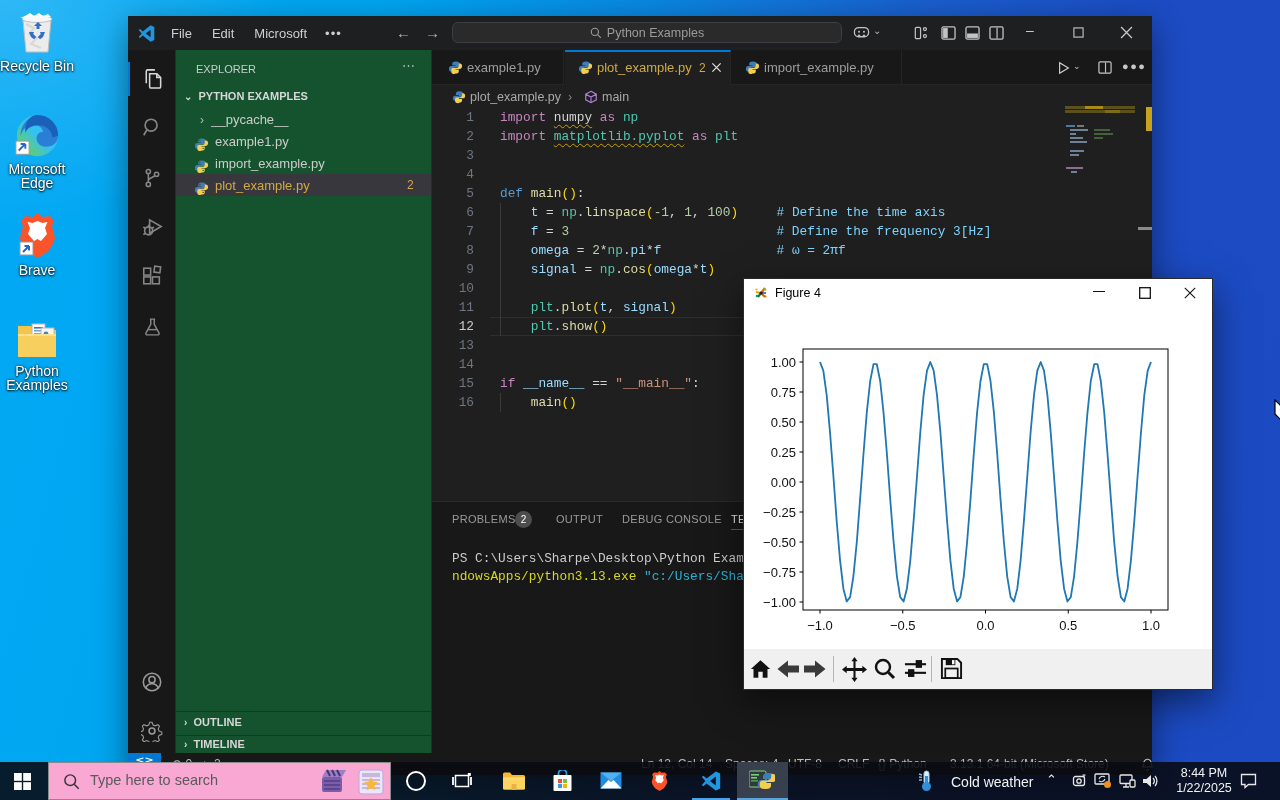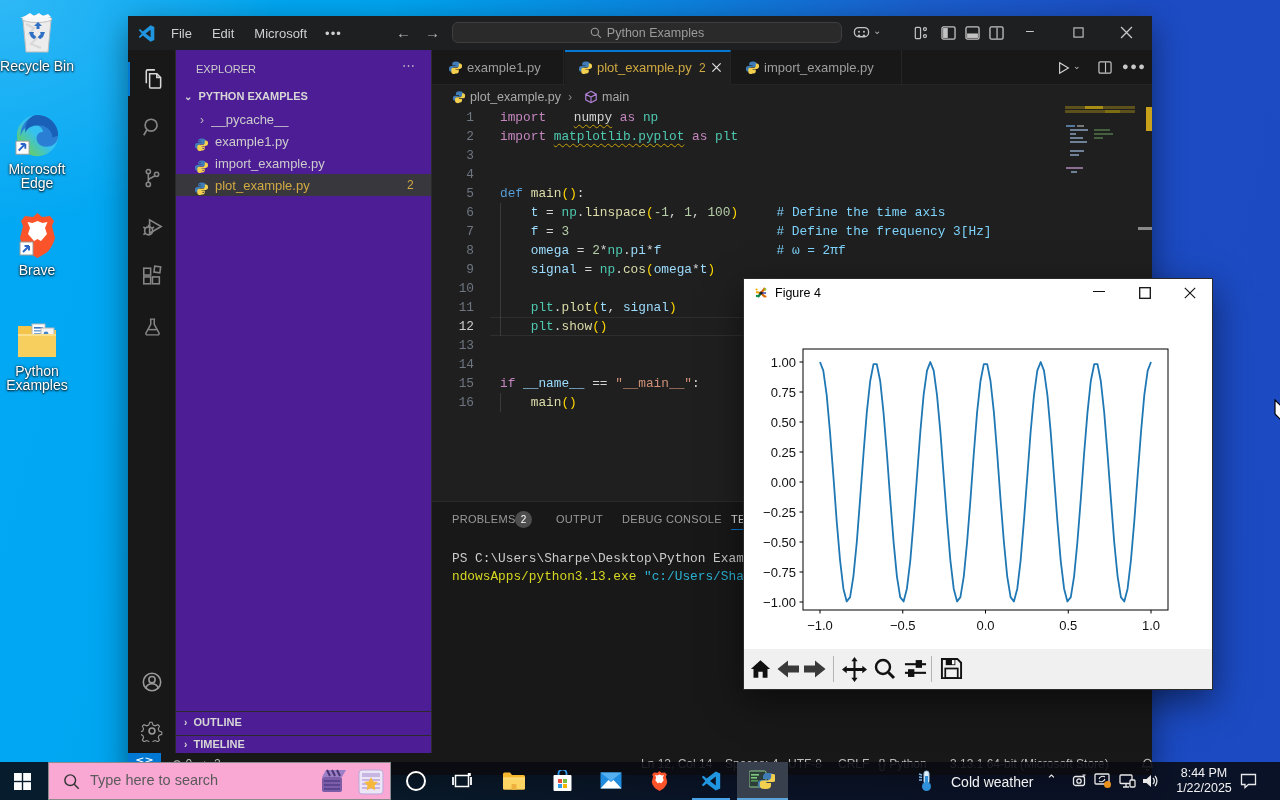--- a/index.html
+++ b/index.html
@@ -6,29 +6,29 @@
 html,body{width:1280px;height:800px;overflow:hidden;font-family:"Liberation Sans",sans-serif;}
 body{position:relative;background:
   linear-gradient(105deg,#03a9f4 0%,#00a5f0 26%,#0b84df 45%,#1a5ecd 62%,#1c4bc3 78%,#1b4ac2 100%);}
 .beam{position:absolute;left:-80px;top:-80px;width:400px;height:340px;background:radial-gradient(ellipse at 20% 20%,rgba(255,255,255,.18),rgba(255,255,255,0) 62%);pointer-events:none;}
 
 .dicon{position:absolute;width:76px;text-align:center;color:#fff;font-size:14px;text-shadow:0 1px 2px rgba(0,0,0,.9),0 0 3px rgba(0,0,0,.7);line-height:14px;}
 
 #vsc{position:absolute;left:128px;top:16px;width:1024px;height:759px;background:#1f1f1f;box-shadow:0 10px 30px rgba(0,0,0,.45);font-size:13px;color:#ccc;}
 #titlebar{position:absolute;left:0;top:0;width:100%;height:34px;background:#1e1f20;display:flex;align-items:center;}
 #actbar{position:absolute;left:0;top:34px;width:48px;bottom:22px;background:#181818;border-right:1px solid #2b2b2b;}
-#sidebar{position:absolute;left:48px;top:34px;width:256px;bottom:22px;background:#4c1d95;border-right:1px solid #2b2b2b;overflow:hidden;}
+#sidebar{position:absolute;left:48px;top:34px;width:256px;bottom:22px;background:#14532d;border-right:1px solid #2b2b2b;overflow:hidden;}
 #editorzone{position:absolute;left:304px;top:34px;right:0;bottom:22px;background:#1f1f1f;}
 #statusbar{position:absolute;left:0;bottom:0;width:100%;height:22px;background:#181818;font-size:12px;color:#bbb;}
 .mono{font-family:"Liberation Mono",monospace;}
 .kw{color:#c586c0;} .df{color:#569cd6;} .fn{color:#dcdcaa;} .vr{color:#9cdcfe;} .cl{color:#4ec9b0;}
 .nm{color:#b5cea8;} .st{color:#ce9178;} .cm{color:#7dd3fc;} .bk{color:#ffd700;}
 .sq{text-decoration:underline wavy #c8a306 1px;text-underline-offset:3px;}
 #codetext .sq.cl{color:#4ec9b0;}
-.sq:not(.cl){color:#d4d4d4;margin-left:20px;}
+.sq:not(.cl){color:#d4d4d4;}
 .mm{position:absolute;height:1.6px;}
 #vsc{z-index:10;} #fig{z-index:20;} #taskbar{z-index:30;}
 
 #fig{position:absolute;left:743px;top:278px;width:470px;height:412px;background:#fff;border:1px solid #2a2a2a;box-shadow:0 12px 34px rgba(0,0,0,.5);}
 
 #taskbar{position:absolute;left:0;top:762px;width:1280px;height:38px;background:rgba(8,10,17,.88);display:flex;align-items:center;color:#fff;}
 </style>
 </head>
 <body>
 <div class="beam"></div>

